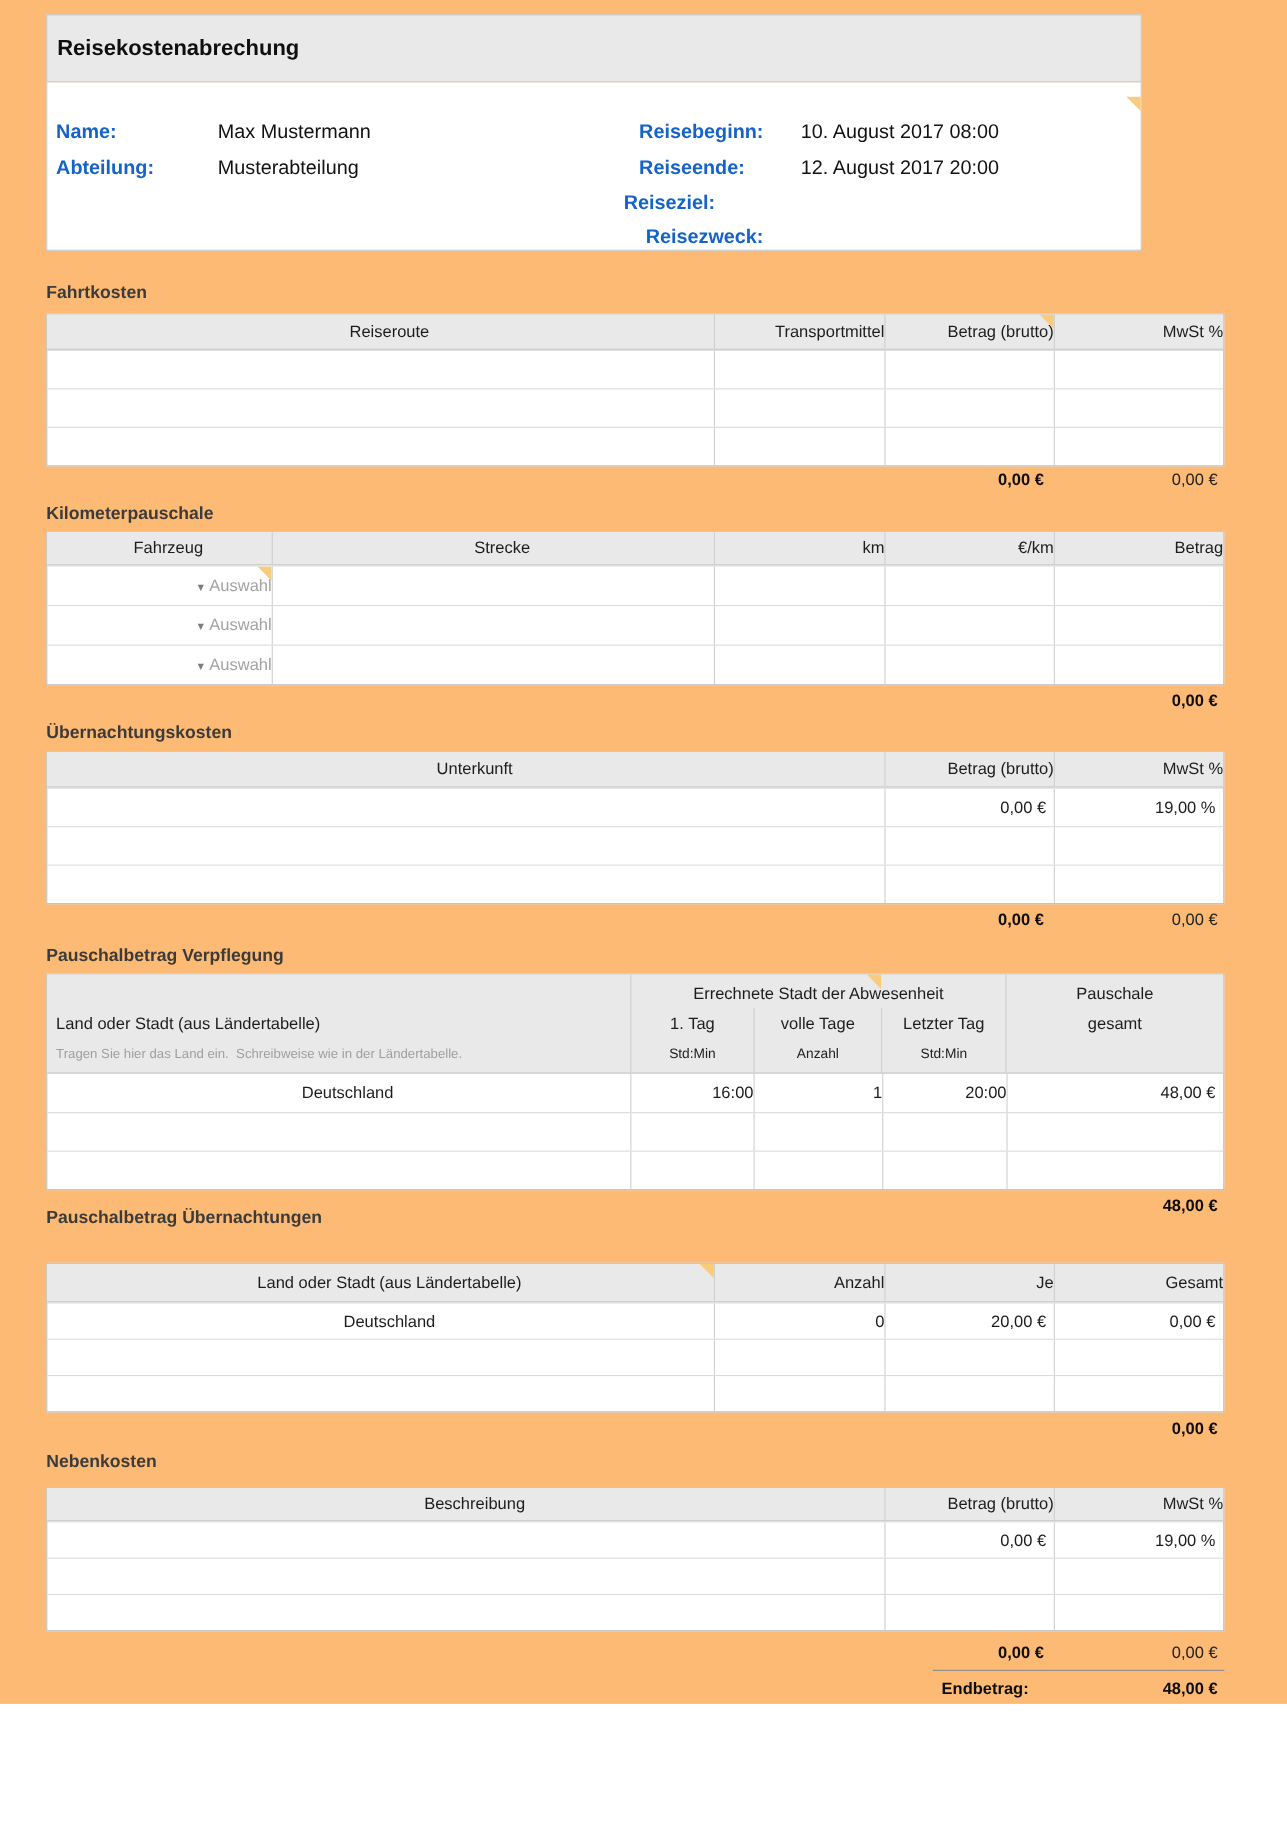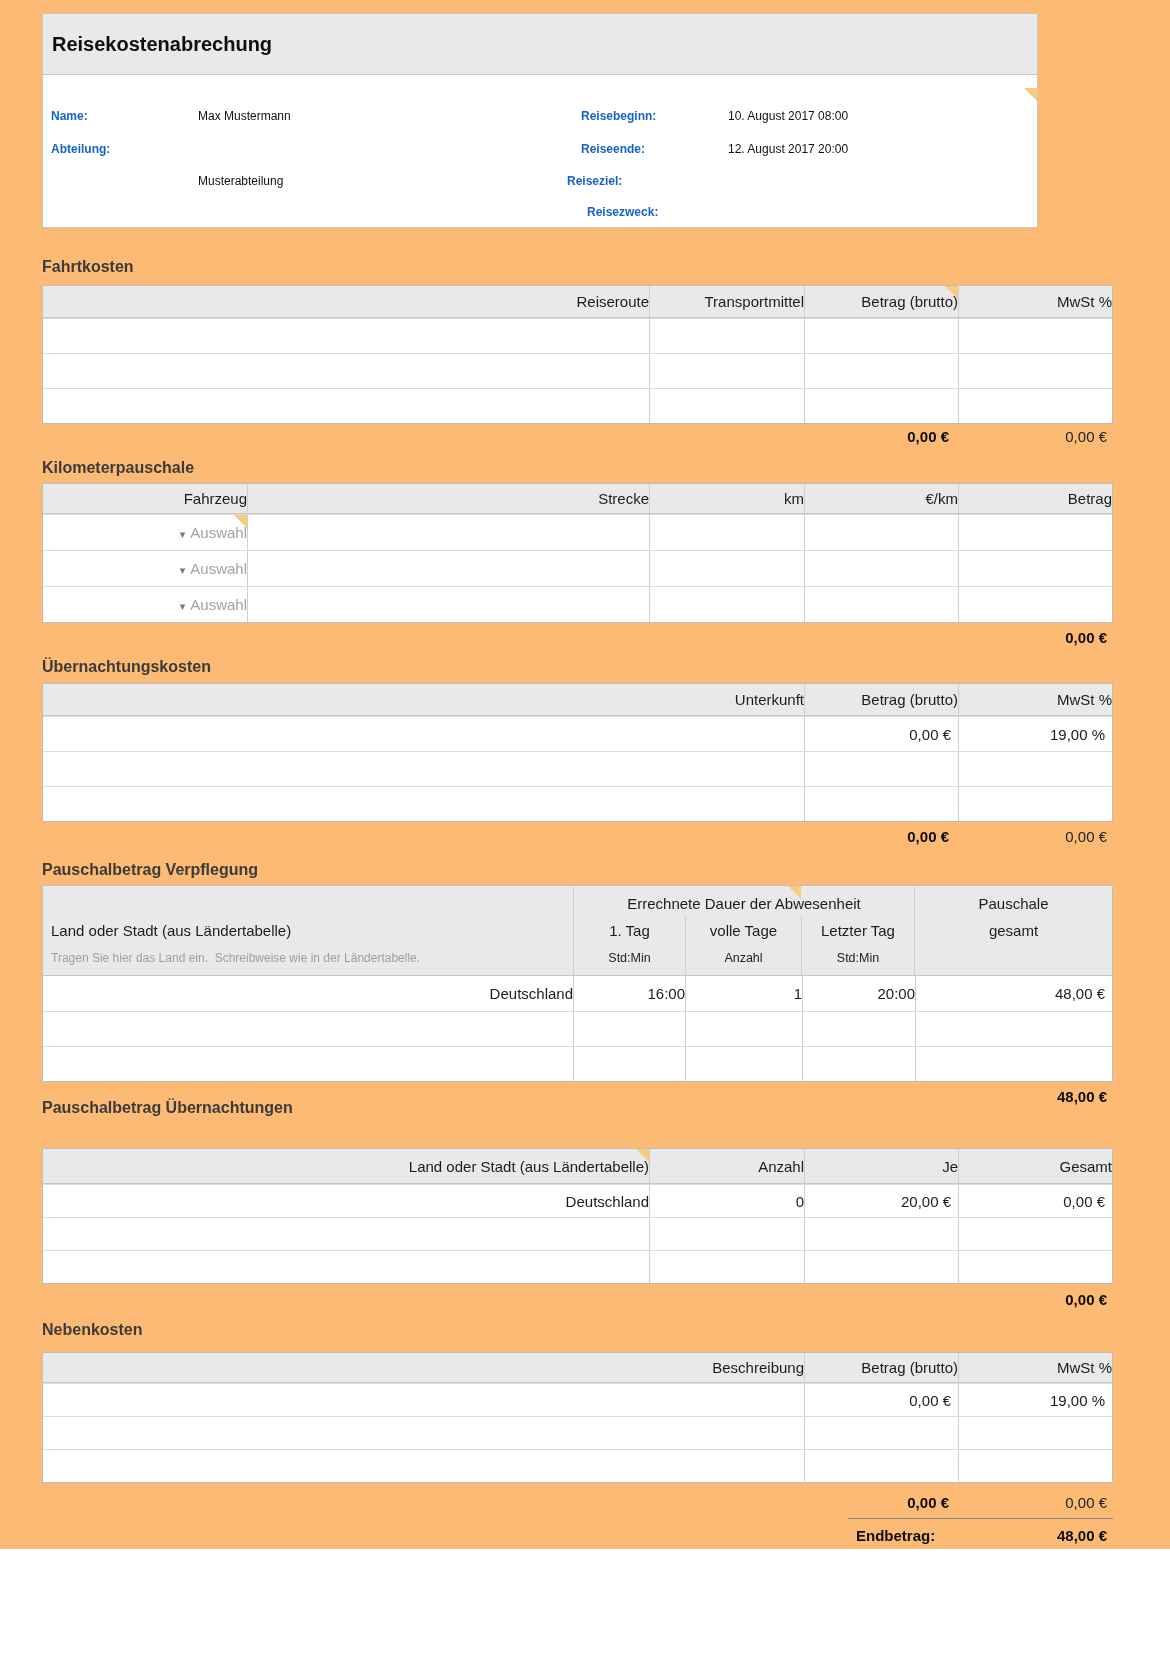--- a/index.html
+++ b/index.html
@@ -5,40 +5,40 @@
   html,body{margin:0;padding:0;background:#ffffff;}
   .page{position:relative;width:1170px;height:1549px;background:#fdba74;
         font-family:Liberation Sans, sans-serif;color:#1a1a1a;overflow:hidden;}
 
   
   .titlebar{position:absolute;left:42px;top:13px;width:996px;height:62px;background:#e9e9e9;
             border:1px solid #c6c6c6;box-sizing:border-box;display:flex;align-items:center;}
   .title{font-size:20px;font-weight:bold;color:#0f0f0f;padding-left:9px;}
   .infobox{position:absolute;left:42px;top:75px;width:996px;height:153px;background:#fff;
            border:1px solid #c6c6c6;border-top:none;box-sizing:border-box;}
-  .irow{position:absolute;left:0;width:100%;height:20px;font-size:12px;}
+  .irow{position:absolute;left:0;width:100%;height:20px;font-size:18px;}
   .irow span{position:absolute;white-space:nowrap;}
   .ilabel{font-weight:bold;color:#1563c8;}
   .ival{color:#111;}
 
   
   .tri{position:absolute;right:0;top:0;width:0;height:0;
        border-top:13px solid #f8cc7c;border-left:13px solid transparent;}
 
   
   .sech{position:absolute;left:42px;font-size:16px;font-weight:bold;color:#3b3b3b;white-space:nowrap;}
 
   
   .tbl{position:absolute;left:42px;width:1071px;background:#fff;border:1px solid #bdbdbd;box-sizing:border-box;}
   .tr{display:flex;box-sizing:border-box;}
   .tr + .tr{border-top:1px solid #dcdcdc;}
   .thead{background:#e9e9e9;border-bottom:1px solid #c6c6c6;}
   .cell{box-sizing:border-box;position:relative;font-size:15px;color:#1c1c1c;white-space:nowrap;overflow:hidden;}
   .bl{border-left:1px solid #cfcfcf;}
-  .al{text-align:right;padding-left:16px;}
+  .al{text-align:center;padding-left:16px;}
   .ac{text-align:right;}
   .ar{text-align:right;padding-right:7px;}
   .h31{height:30px;line-height:30px;} .h32{height:32px;line-height:32px;}
   .h33{height:33px;line-height:33px;} .h35{height:35px;line-height:35px;}
   .h36{height:36px;line-height:36px;}
   
   .ca1{width:606px;} .ca2{width:155px;} .ca3{width:154px;} .ca4{flex:1;}
   .cb1{width:204px;} .cb2{width:402px;} .cb3{width:155px;} .cb4{width:154px;} .cb5{flex:1;}
   .cc1{width:761px;} .cc2{width:154px;} .cc3{flex:1;}
   .cd1{width:530px;} .cd2{width:112px;} .cd3{width:117px;} .cd4{width:113px;} .cd5{flex:1;}
@@ -90,21 +90,21 @@
   <div class="infobox">
     <span class="tri" style="top:13px;"></span>
     <div class="irow" style="top:34px;">
       <span class="ilabel" style="left:8px;">Name:</span>
       <span class="ival" style="left:155px;">Max Mustermann</span>
       <span class="ilabel" style="left:538px;">Reisebeginn:</span>
       <span class="ival" style="left:685px;">10. August 2017 08:00</span>
     </div>
     <div class="irow" style="top:67px;">
       <span class="ilabel" style="left:8px;">Abteilung:</span>
-      <span class="ival" style="left:155px;margin-top:32px;">Musterabteilung</span>
+      <span class="ival" style="left:155px;">Musterabteilung</span>
       <span class="ilabel" style="left:538px;">Reiseende:</span>
       <span class="ival" style="left:685px;">12. August 2017 20:00</span>
     </div>
     <div class="irow" style="top:99px;">
       <span class="ilabel" style="left:524px;">Reiseziel:</span>
       <span class="ival" style="left:685px;"></span>
     </div>
     <div class="irow" style="top:130px;">
       <span class="ilabel" style="left:544px;">Reisezweck:</span>
       <span class="ival" style="left:685px;"></span>
@@ -217,21 +217,21 @@
   </div>
 
   <div class="sech" style="top:861px;">Pauschalbetrag Verpflegung</div>
   <div class="tbl" style="top:885px;">
     <div class="vhead">
       <div class="vland">
         <div class="vland-label">Land oder Stadt (aus Ländertabelle)</div>
         <div class="vland-hint">Tragen Sie hier das Land ein.&nbsp; Schreibweise wie in der Ländertabelle.</div>
       </div>
       <div class="vmid">
-        <div class="vmid-title">Errechnete Dauer der Abwesenheit</div>
+        <div class="vmid-title">Errechnete Stadt der Abwesenheit</div>
         <span class="vtri"></span>
         <div class="vmid-cols">
           <div class="vsub vs1">
             <div class="vlab">1. Tag</div>
             <div class="vunit">Std:Min</div>
           </div>
           <div class="vsub vs2 bl">
             <div class="vlab">volle Tage</div>
             <div class="vunit">Anzahl</div>
           </div>

